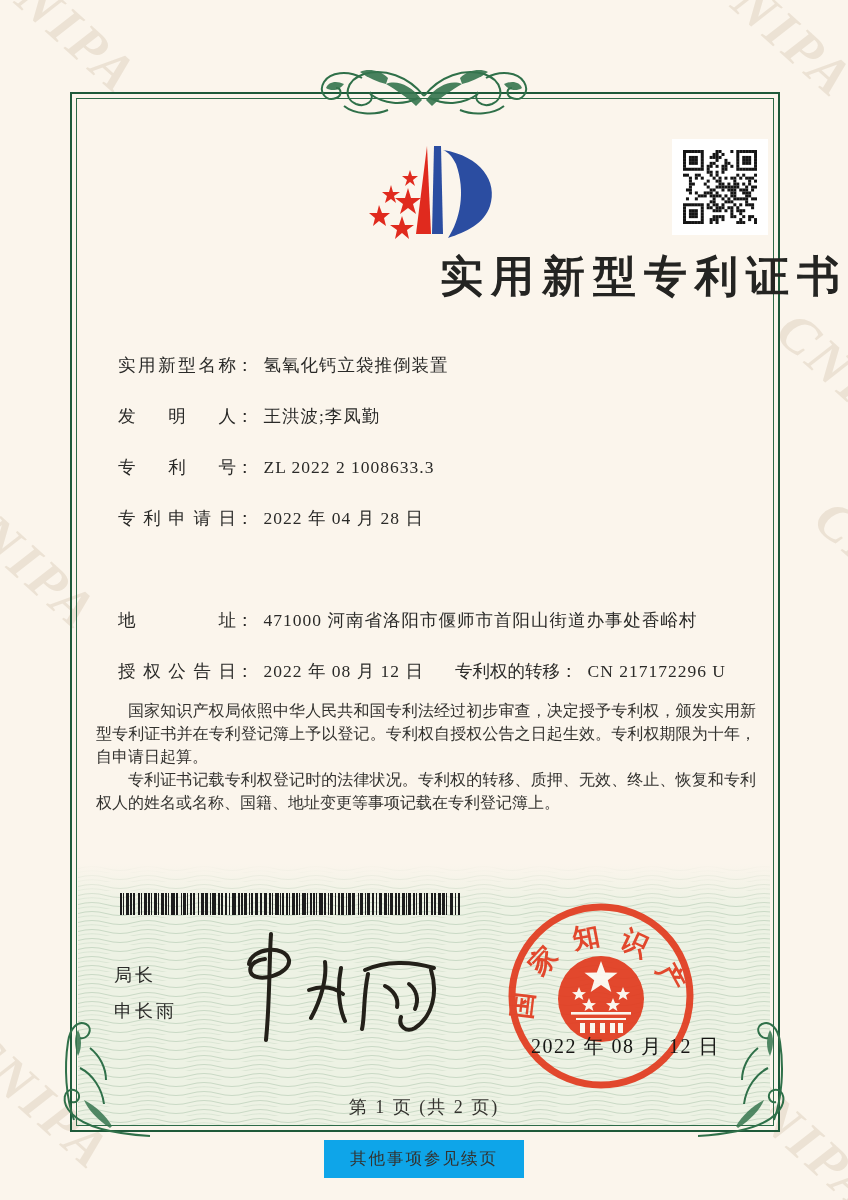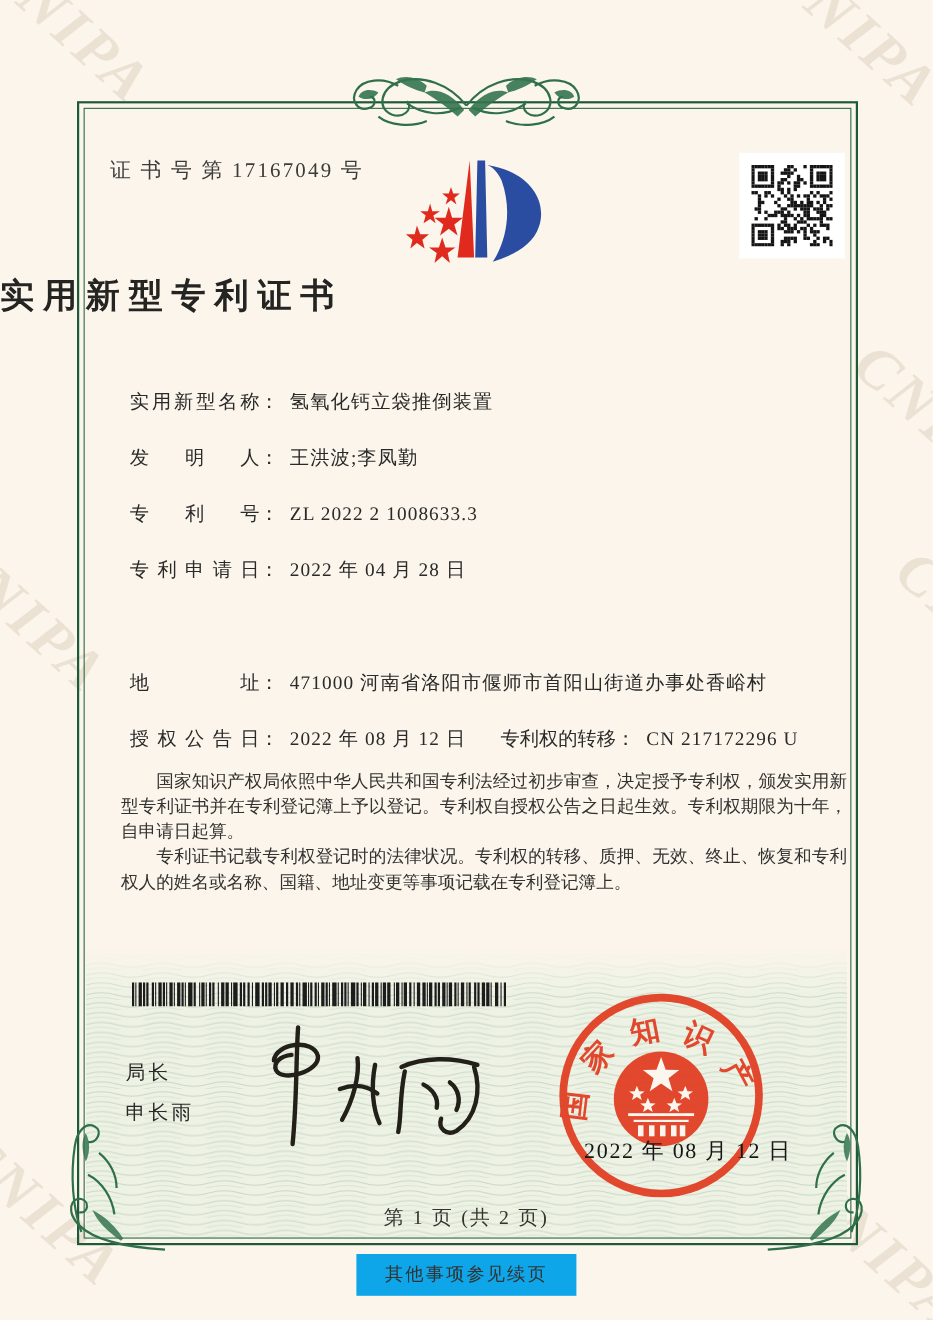--- a/index.html
+++ b/index.html
@@ -29,33 +29,33 @@
   .cert-no{
     position:absolute; left:100px; top:142px; font-size:19px;
     letter-spacing:2px; color:#3b3b38;
   }
   .logo{ position:absolute; left:346px; top:130px; }
   .qr-box{
     position:absolute; left:672px; top:139px; width:96px; height:96px;
     background:#ffffff; display:flex; align-items:center; justify-content:center;
   }
   .doc-title{
-    position:absolute; left:0; top:248px; width:100%; text-align:left;
-    font-size:31px; font-weight:700; letter-spacing:8px; color:#242422;
+    position:absolute; left:0; top:248px; width:100%; text-align:right;
+    font-size:43px; font-weight:700; letter-spacing:8px; color:#242422;
   }
   .frow{ position:absolute; left:118px; font-size:17.5px; line-height:24px; white-space:nowrap;}
   .flabel{
     display:inline-block; width:118px; text-align-last:justify;
     -moz-text-align-last:justify;
   }
   .fvalue{ margin-left:10px; letter-spacing:1px; }
   .grant-no-pair{ position:absolute; left:337px; top:0; }
   
   .body-text{
-    position:absolute; left:110px; top:699px; width:660px;
+    position:absolute; left:96px; top:699px; width:660px;
     font-size:16px; line-height:23px; text-align:justify; color:#33322f;
   }
   .body-text p{ margin:0; text-indent:2em; }
   
   .wave-band{ position:absolute; left:78px; top:864px; }
   
   .barcode{ position:absolute; left:120px; top:893px; }
   .director-title{ position:absolute; left:114px; top:963px; font-size:18px; letter-spacing:3px;}
   .director-name{ position:absolute; left:114px; top:999px; font-size:18px; letter-spacing:3px;}
   .signature{ position:absolute; left:233px; top:928px; }
@@ -156,21 +156,20 @@
         <path d="M30,60 C42,66 52,80 54,96"></path>
         <path d="M40,40 C50,48 56,60 56,72"></path>
       </g>
       <g fill="#35754e" opacity="0.85">
         <path d="M60,120 C48,112 38,102 34,92 C46,98 56,108 62,118 Z"></path>
         <path d="M28,48 C24,38 24,28 28,22 C32,30 32,40 28,48 Z"></path>
       </g>
     </g>
   </svg>
 
-  <div class="cert-no">证 书 号 第 17167049 号</div>
 
   <svg class="logo" width="175" height="120" viewBox="0 0 175 120">
     <g fill="#e02a1e">
       <polygon points="81,16 70,104 85,104"></polygon>
       <polygon points="64,40 66,46 72,46 67,50 69,56 64,52 59,56 61,50 56,46 62,46"></polygon>
       <polygon points="45,55 47,62 54,62 48,66 50,73 45,69 39,73 41,66 36,62 43,62"></polygon>
       <polygon points="62,58 65,68 75,68 67,74 70,84 62,78 54,84 57,74 49,68 59,68"></polygon>
       <polygon points="33,75 36,83 44,83 38,88 40,96 33,91 27,96 29,88 23,83 31,83"></polygon>
       <polygon points="56,86 59,95 68,95 61,100 63,109 56,103 49,109 51,100 44,95 53,95"></polygon>
     </g>

